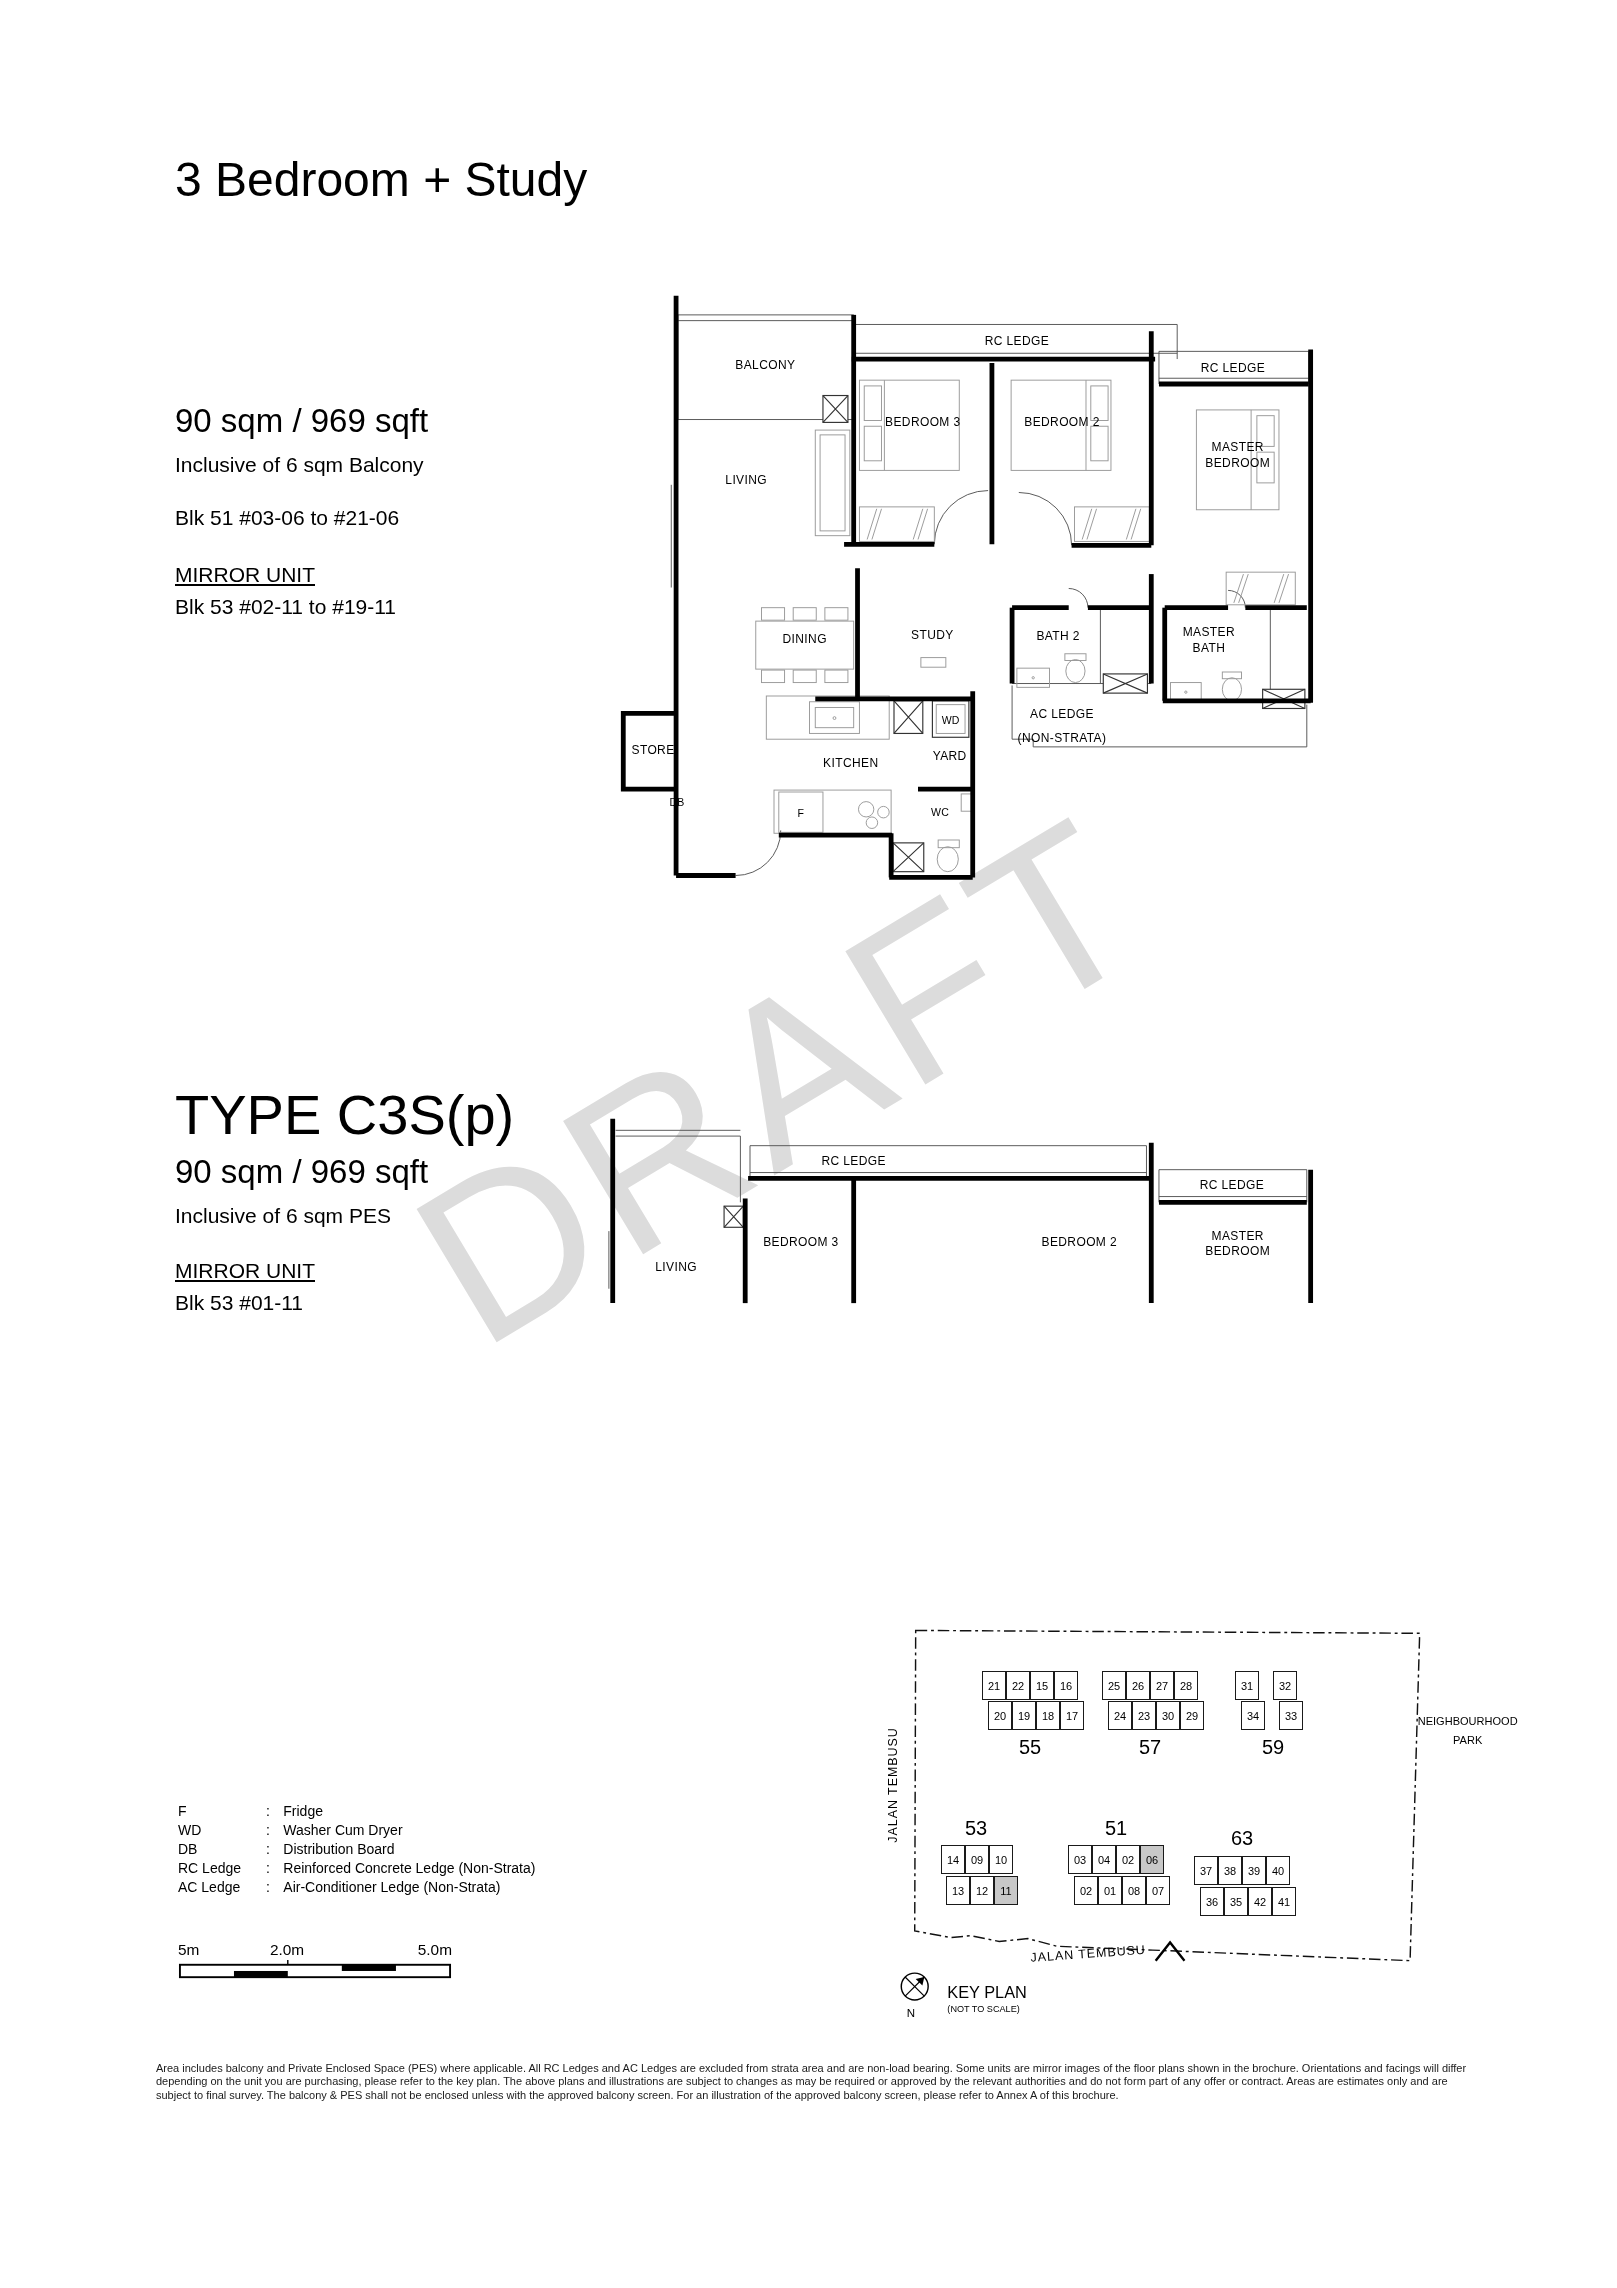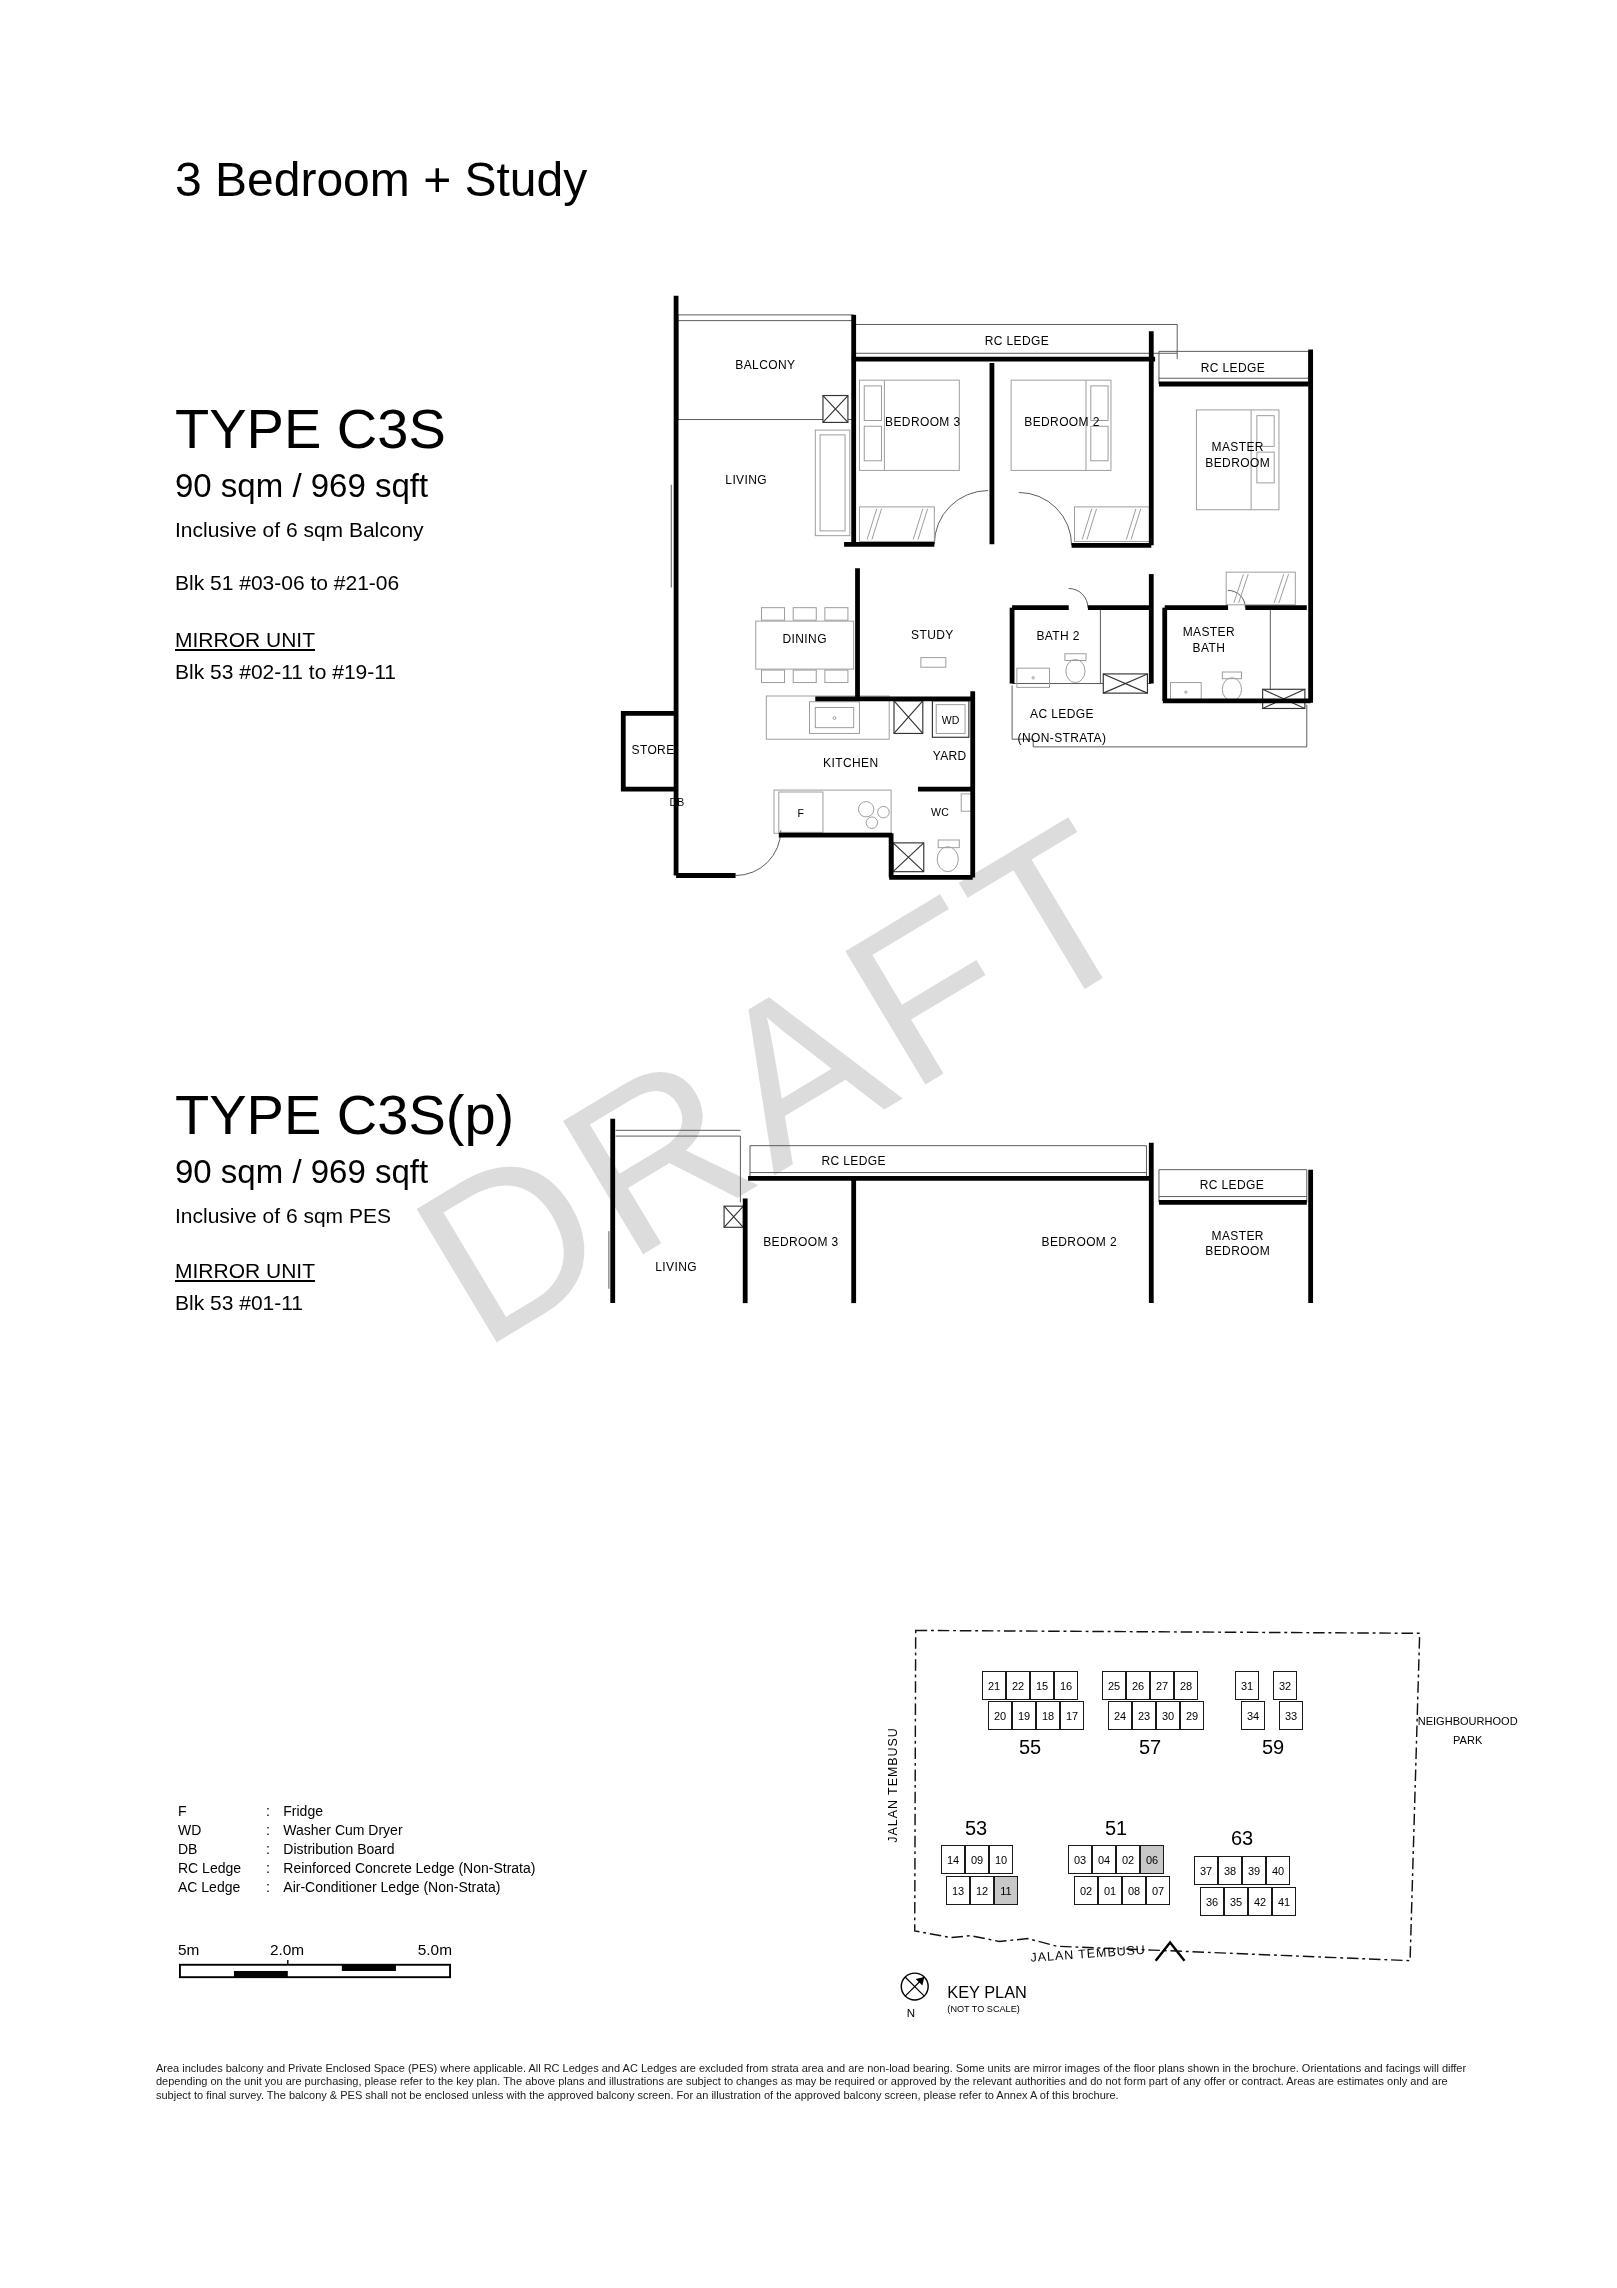--- a/index.html
+++ b/index.html
@@ -33,21 +33,20 @@
 </head>
 <body>
 
 <div id="page">
 
   <div class="abs watermark" style="left:384px;top:951px;">DRAFT</div>
 
   <div class="abs title z1" style="left:175px;top:152px;">3 Bedroom + Study</div>
 
   <div class="abs z1" style="left:175px;top:396px;">
-    <div class="type-name">TYPE C3S</div>
     <div class="type-area">90 sqm / 969 sqft</div>
     <div class="type-incl">Inclusive of 6 sqm Balcony</div>
     <div class="type-blk" style="margin-top:29px;">Blk 51 #03-06 to #21-06</div>
     <div class="mirror" style="margin-top:33px;">MIRROR UNIT</div>
     <div class="type-blk" style="margin-top:7.7px;">Blk 53 #02-11 to #19-11</div>
   </div>
 
   <div class="abs z1" style="left:175px;top:1082px;">
     <div class="type-name">TYPE C3S(p)</div>
     <div class="type-area">90 sqm / 969 sqft</div>

